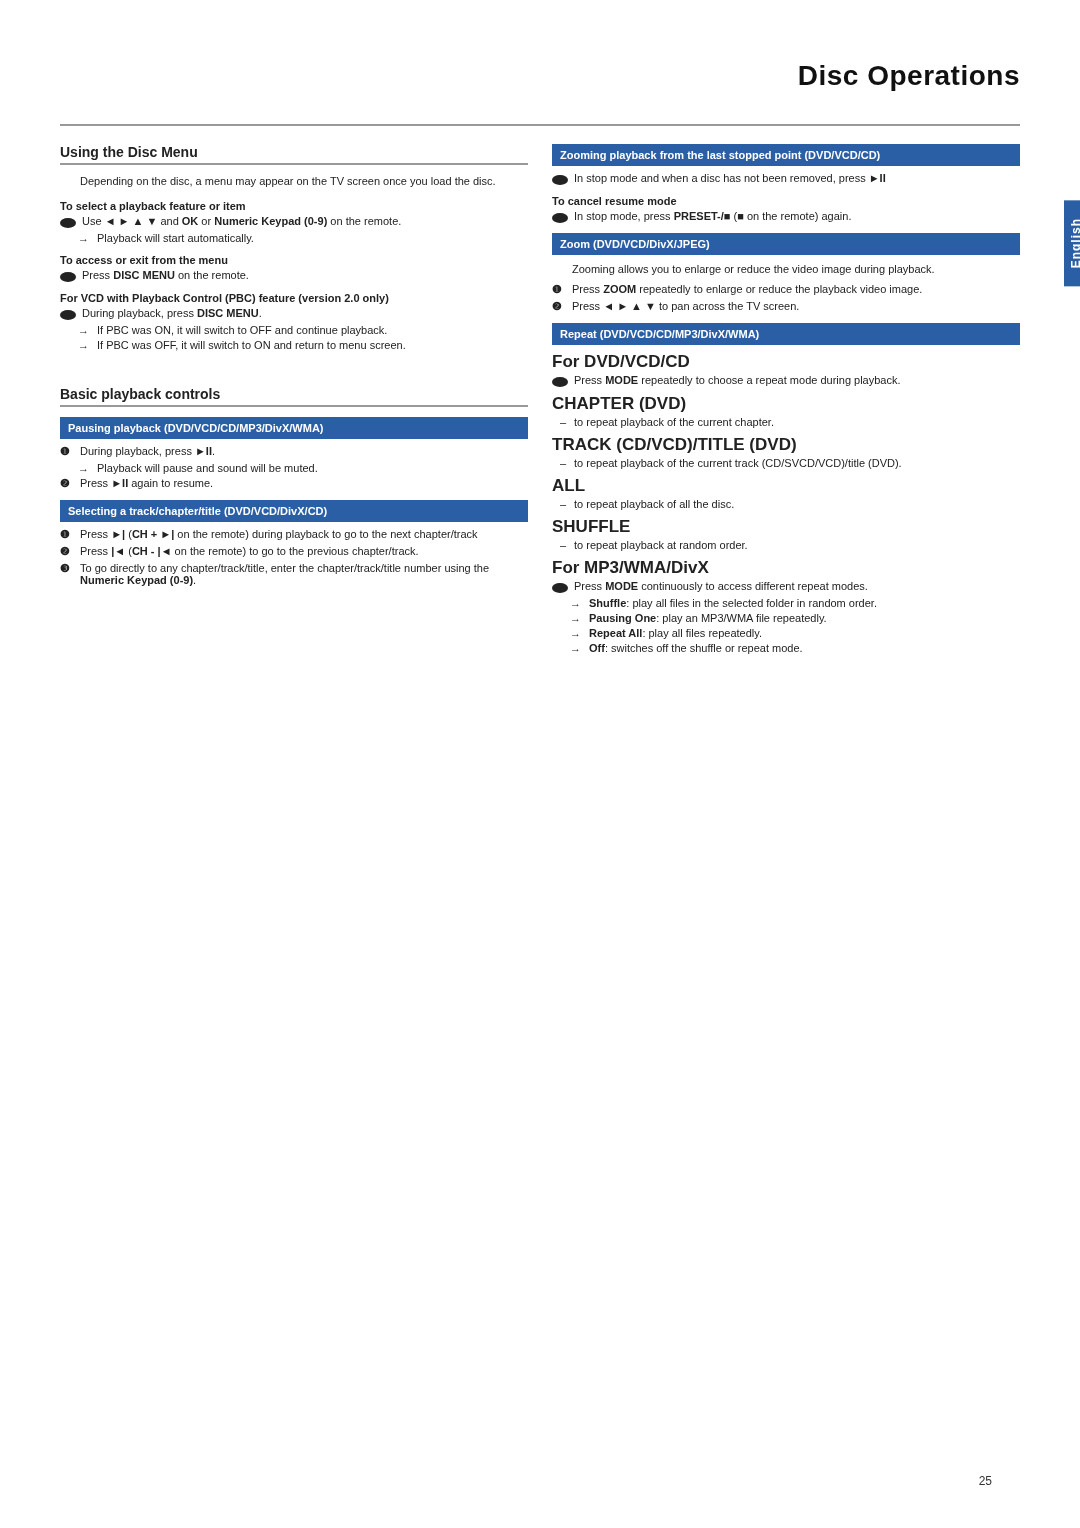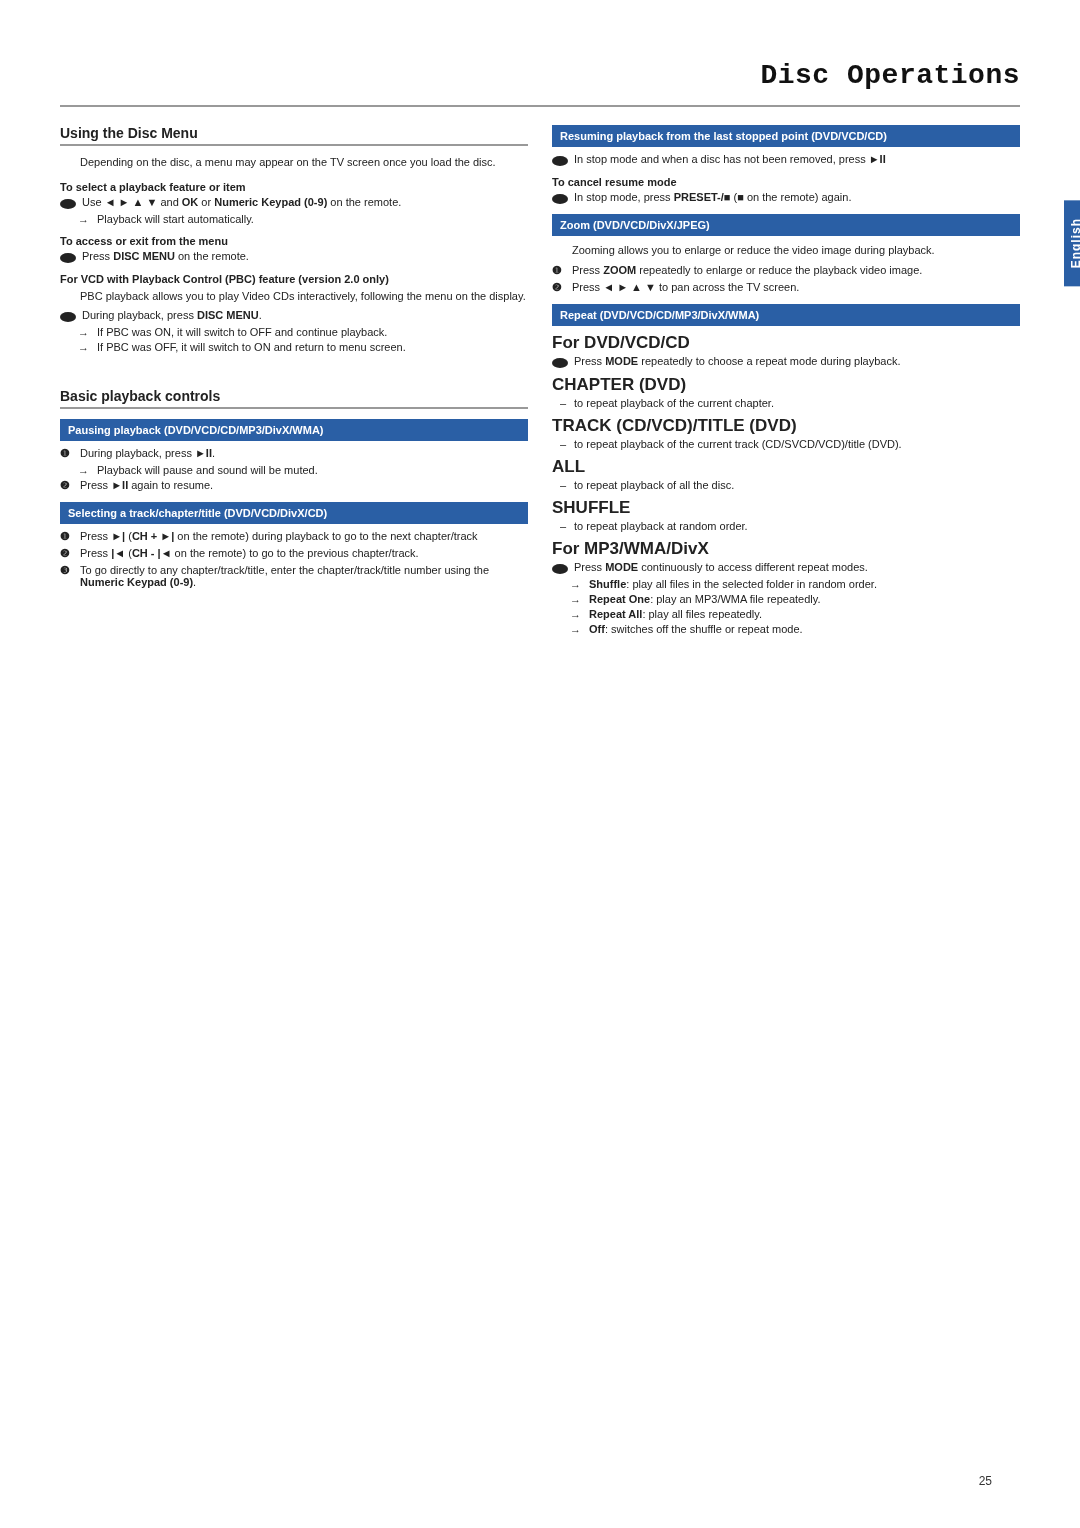--- a/index.html
+++ b/index.html
@@ -16,24 +16,23 @@
       width: 1080px;
       min-height: 1528px;
       padding: 60px 60px 60px 60px;
       position: relative;
     }
     .page-title {
       text-align: right;
       font-size: 28px;
       font-weight: bold;
       color: #111;
-      margin-bottom: 8px;
+      margin-bottom: 26px;
       padding-bottom: 6px;
       letter-spacing: 0.5px;
-      font-family: Liberation Mono, monospace;
     }
     .main-divider {
       border: none;
       border-top: 2px solid #999;
       margin-bottom: 18px;
     }
     .two-col {
       display: flex;
       gap: 24px;
     }
@@ -172,21 +171,20 @@
         <span>Playback will start automatically.</span>
       </div>
 
       <div class="subsection-title">To access or exit from the menu</div>
       <div class="bullet-item">
         <span class="bullet-circle"></span>
         <span>Press <span class="bold">DISC MENU</span> on the remote.</span>
       </div>
 
       <div class="subsection-title">For VCD with Playback Control (PBC) feature (version 2.0 only)</div>
-      <p>PBC playback allows you to play Video CDs interactively, following the menu on the display.</p>
       <div class="bullet-item">
         <span class="bullet-circle"></span>
         <span>During playback, press <span class="bold">DISC MENU</span>.</span>
       </div>
       <div class="arrow-item">
         <span class="arrow-sym">→</span>
         <span>If PBC was ON, it will switch to OFF and continue playback.</span>
       </div>
       <div class="arrow-item">
         <span class="arrow-sym">→</span>
@@ -222,21 +220,21 @@
       </div>
       <div class="bullet-item">
         <span class="num-badge">❸</span>
         <span>To go directly to any chapter/track/title, enter the chapter/track/title number using the <span class="bold">Numeric Keypad (0-9)</span>.</span>
       </div>
 
     </div>
 
     <div class="col-right">
 
-      <div class="highlight-box" style="margin-top:0;">Resuming playback from the last stopped point (DVD/VCD/CD)</div>
+      <div class="highlight-box" style="margin-top:0;">Zooming playback from the last stopped point (DVD/VCD/CD)</div>
 
       <div class="bullet-item">
         <span class="bullet-circle"></span>
         <span>In stop mode and when a disc has not been removed, press <span class="bold">►II</span></span>
       </div>
 
       <div class="subsection-title">To cancel resume mode</div>
       <div class="bullet-item">
         <span class="bullet-circle"></span>
         <span>In stop mode, press <span class="bold">PRESET-/■</span> (<span class="bold">■</span> on the remote) again.</span>
@@ -291,21 +289,21 @@
       <div class="bullet-item">
         <span class="bullet-circle"></span>
         <span>Press <span class="bold">MODE</span> continuously to access different repeat modes.</span>
       </div>
       <div class="arrow-item">
         <span class="arrow-sym">→</span>
         <span><span class="bold">Shuffle</span>: play all files in the selected folder in random order.</span>
       </div>
       <div class="arrow-item">
         <span class="arrow-sym">→</span>
-        <span><span class="bold">Repeat One</span>: play an MP3/WMA file repeatedly.</span>
+        <span><span class="bold">Pausing One</span>: play an MP3/WMA file repeatedly.</span>
       </div>
       <div class="arrow-item">
         <span class="arrow-sym">→</span>
         <span><span class="bold">Repeat All</span>: play all files repeatedly.</span>
       </div>
       <div class="arrow-item">
         <span class="arrow-sym">→</span>
         <span><span class="bold">Off</span>: switches off the shuffle or repeat mode.</span>
       </div>
 

